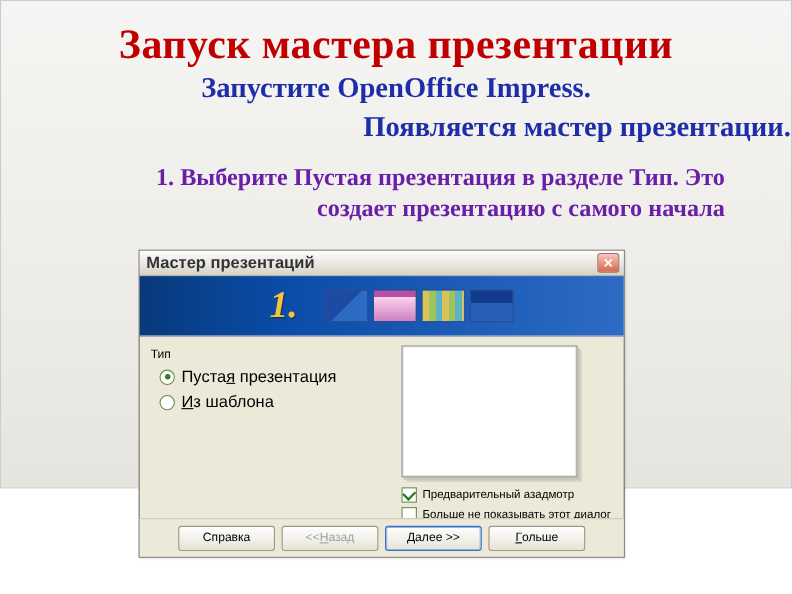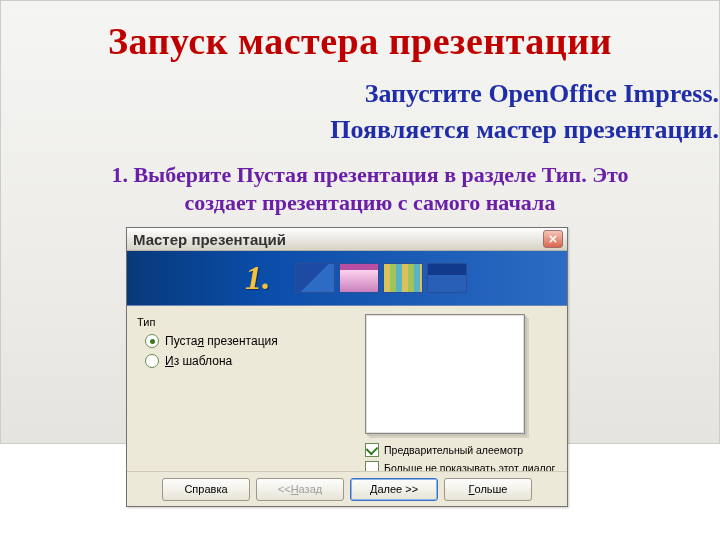--- a/index.html
+++ b/index.html
@@ -1,42 +1,42 @@
 <!DOCTYPE html>
 <html><head>
 <meta charset="utf-8">
 <style>
   html,body{margin:0;padding:0}
   body{width:720px;height:540px;background:#fff;font-family:Arial,Helvetica,sans-serif;position:relative;overflow:hidden}
   .slide{width:720px;height:444px;background:linear-gradient(to bottom,#f5f5f3 0%,#edece8 60%,#e5e4de 100%);position:relative;border:1px solid #ccc;box-sizing:border-box}
   .title{text-align:center;font-family:"Times New Roman",serif;font-weight:bold;color:#c00000;font-size:38px;padding-top:18px;letter-spacing:0.5px}
-  .line1{text-align:right;font-family:"Times New Roman",serif;font-weight:bold;color:#1f2ea8;font-size:26px;margin-top:16px}
+  .line1{text-align:center;font-family:"Times New Roman",serif;font-weight:bold;color:#1f2ea8;font-size:26px;margin-top:2px}
   .line2{text-align:right;font-family:"Times New Roman",serif;font-weight:bold;color:#1f2ea8;font-size:26px;margin-top:6px}
-  .step{text-align:center;font-family:"Times New Roman",serif;font-weight:bold;color:#6a1fa8;font-size:22px;margin:16px 60px 0 80px;line-height:1.25}
+  .step{text-align:right;font-family:"Times New Roman",serif;font-weight:bold;color:#6a1fa8;font-size:22px;margin:16px 60px 0 80px;line-height:1.25}
   
   .dlg{position:absolute;left:125px;top:226px;width:440px;height:278px;border:1px solid #737373;background:#ece9d8;font-family:Tahoma,Arial,sans-serif;font-size:11px;color:#000;box-shadow:1px 1px 2px rgba(0,0,0,.2)}
   .dlg-title{height:22px;background:linear-gradient(to bottom,#fefefe,#d6d3c6);border-bottom:1px solid #b5b2a2;display:flex;align-items:center;padding:0 4px 0 6px}
   .dlg-title-text{flex:1;font-weight:bold;font-size:15px;color:#333}
   .close-btn{width:18px;height:16px;border:1px solid #a07070;border-radius:3px;background:linear-gradient(to bottom,#f7c4b8,#d9674e);display:flex;align-items:center;justify-content:center;cursor:pointer}
   .close-btn svg{width:8px;height:8px}
   .banner{height:54px;background:linear-gradient(to right,#08397a 0%,#0a4ca8 30%,#2d6bc4 100%);display:flex;align-items:center;gap:6px;padding:0 8px;border-bottom:1px solid #6b86b7}
   .stepnum{font-family:"Comic Sans MS","Brush Script MT",cursive;font-style:italic;font-size:34px;color:#f5c23a;font-weight:bold;text-shadow:1px 1px 1px rgba(0,0,0,.4);margin-left:110px;margin-right:18px}
   .thumbs{display:flex;gap:4px}
   .thumb{width:38px;height:28px;border:1px solid #2a4d95;background:#3360b2}
   .t1{background:linear-gradient(135deg,#1d4aa3 50%,#2d6bc4 50%)}
   .t2{background:linear-gradient(to bottom,#b94fa3 0%,#b94fa3 20%,#ffd4f0 20%,#c980bd 100%)}
   .t3{background:repeating-linear-gradient(to right,#d9c15b 0 6px,#a0c45b 6px 12px,#5bb4c4 12px 18px)}
   .t4{background:linear-gradient(to bottom,#123a8a 0%,#123a8a 40%,#2a5fb8 40%,#2a5fb8 100%)}
   .dlg-body{display:flex;padding:6px 24px 0 8px;height:160px}
   .left-col{width:212px}
   .grp-label{font-size:11px;color:#000;margin:4px 0 6px 2px}
   .radio-row{display:flex;align-items:center;gap:6px;margin:6px 0 6px 10px;cursor:pointer}
   .radio{width:12px;height:12px;border:1px solid #6b8a52;border-radius:50%;background:#fff;display:flex;align-items:center;justify-content:center}
   .radio.on::after{content:"";width:5px;height:5px;border-radius:50%;background:#3a7a1f}
-  .rlabel{font-size:12px}
+  .rlabel{font-size:15px}
   .rlabel .u{text-decoration:underline}
   .right-col{flex:1;display:flex;align-items:flex-start;justify-content:center;padding-top:2px}
   .preview{width:158px;height:118px;background:#fff;border:1px solid #888;box-shadow:2px 2px 0 #c8c5b6,4px 4px 0 #d5d2c3,inset 0 0 0 1px #e0e0e0}
   .checks{position:absolute;left:238px;top:214px;font-size:10.5px;line-height:16px}
   .check-row{display:flex;align-items:center;gap:5px;margin-bottom:2px}
   .cb{width:12px;height:12px;border:1px solid #6b8a52;background:#fff;display:flex;align-items:center;justify-content:center}
   .cb.on::after{content:"";width:8px;height:6px;border-left:2px solid #2d7a1f;border-bottom:2px solid #2d7a1f;transform:rotate(-45deg);margin-top:-3px}
   .dlg-btns{position:absolute;left:0;right:0;bottom:0;height:32px;border-top:1px solid #cfcab8;display:flex;align-items:center;justify-content:center;gap:6px;padding:1px 8px;background:#ece9d8}
   .btn{min-width:70px;height:21px;border:1px solid #9c988a;border-radius:3px;background:linear-gradient(to bottom,#fefefe,#e7e4d6);font:11px Tahoma,Arial,sans-serif;display:flex;align-items:center;justify-content:center;padding:0 8px;cursor:pointer}
   .btn.disabled{color:#a0a0a0;cursor:default}
@@ -82,21 +82,21 @@
           <span class="rlabel"><span></span><span class="u">И</span><span>з шаблона</span></span>
         </div>
       </div>
       <div class="right-col">
         <div class="preview"></div>
       </div>
     </div>
     <div class="checks">
       <div class="check-row">
         <span class="cb on"></span>
-        <span><span>Предварительный алее</span><span class="u">м</span><span>отр</span></span>
+        <span><span>Предварительный азад</span><span class="u">м</span><span>отр</span></span>
       </div>
       <div class="check-row">
         <span class="cb"></span>
         <span><span></span><span class="u">Б</span><span>ольше не показывать этот диалог</span></span>
       </div>
     </div>
     <div class="dlg-btns">
       <div class="btn">Справка</div>
       <div class="btn disabled">
           <span>&lt;&lt; </span>

